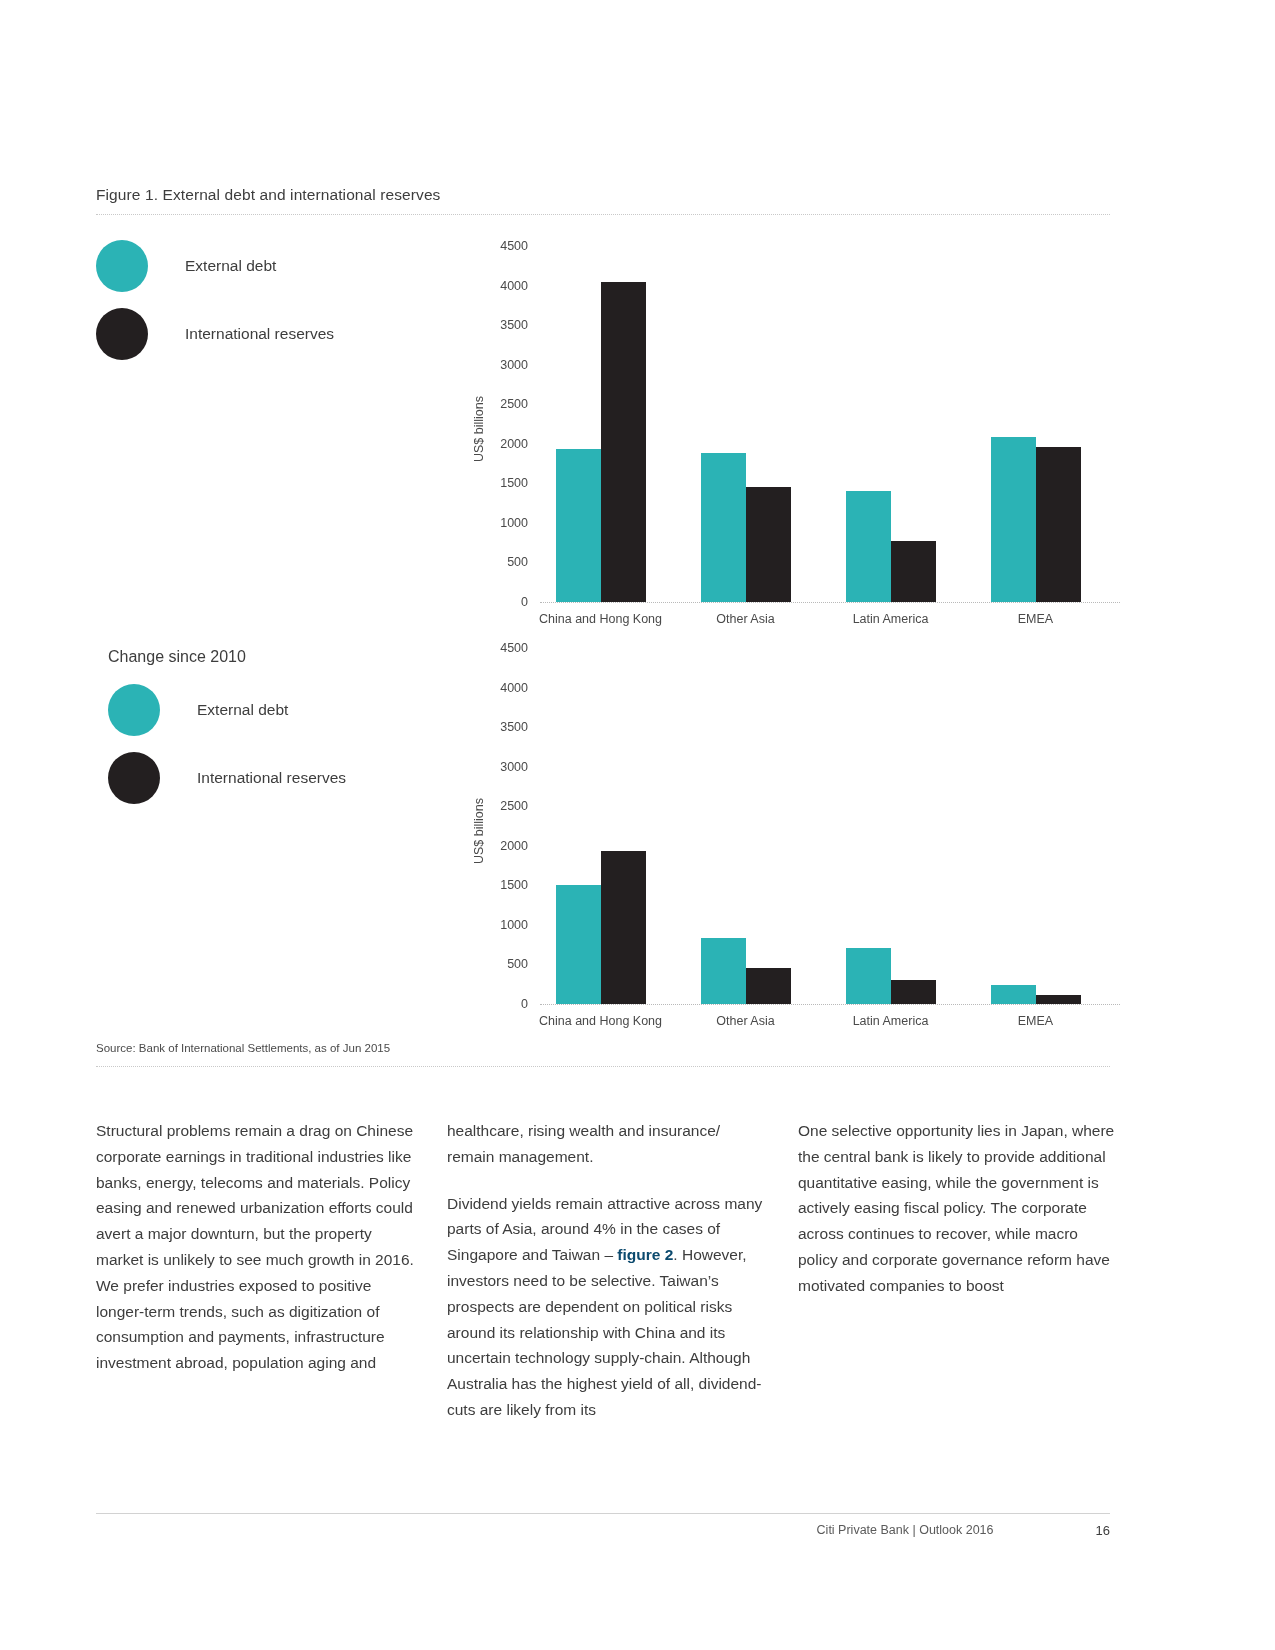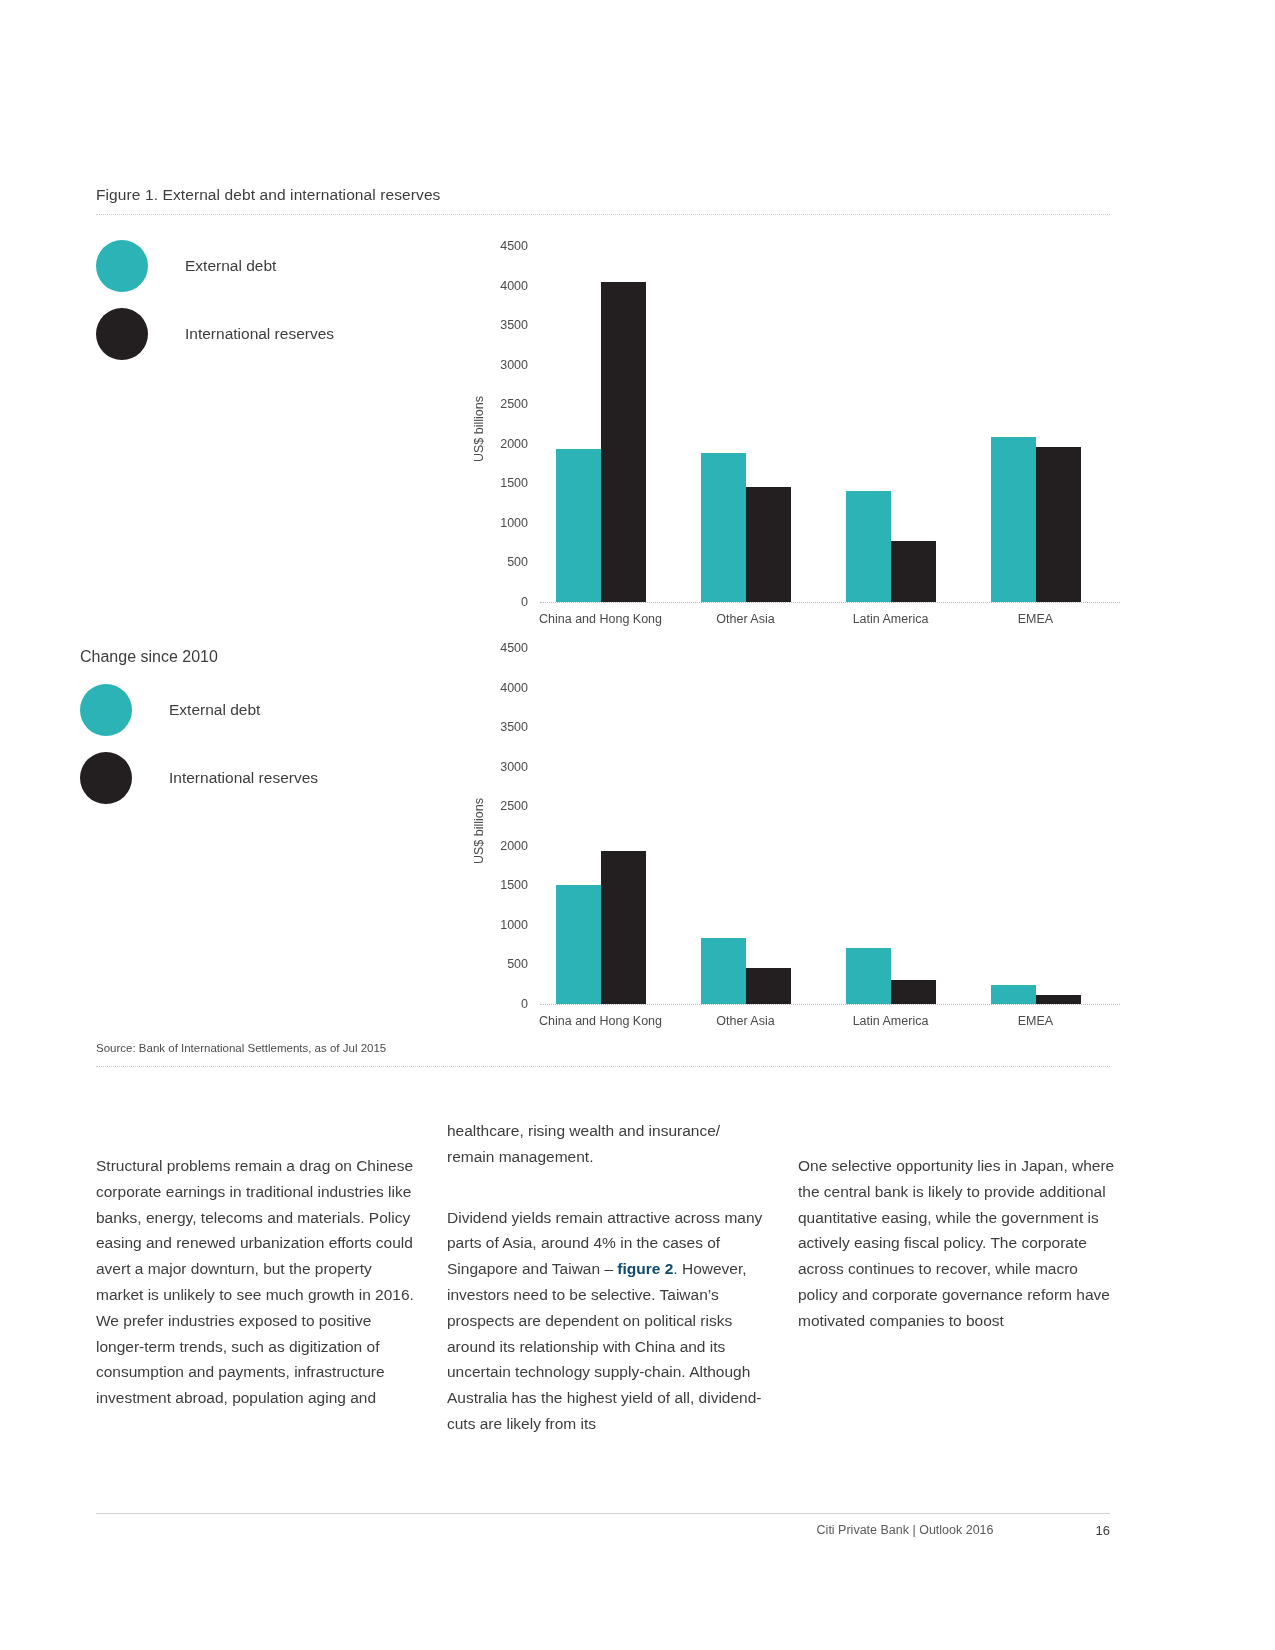--- a/index.html
+++ b/index.html
@@ -132,21 +132,21 @@
     display: flex;
     gap: 32px;
   }
   .col {
     width: 319px;
     font-size: 15.5px;
     line-height: 25.8px;
     color: #3d3d3d;
   }
   .col p { margin: 0 0 21px 0; }
-  .col p:last-child { margin-bottom: 0; margin-top: 35px; }
+  .col p:last-child { margin-bottom: 0; }
   .bold { font-weight: bold; color: #0c4a6e; }
 
   
   .footer-rule {
     position: absolute;
     left: 96px;
     top: 1513px;
     width: 1014px;
     height: 1px;
     background: #d2d2d2;
@@ -180,21 +180,21 @@
     <div class="legend-row">
       <span class="legend-dot" style="background:#2bb3b5"></span>
       <span class="legend-label">External debt</span>
     </div>
     <div class="legend-row" style="margin-top:12px;">
       <span class="legend-dot" style="background:#231f20"></span>
       <span class="legend-label">International reserves</span>
     </div>
   </div>
 
-  <div class="legend-block" style="left:80px; top:648px;">
+  <div class="legend-block" style="left:108px; top:648px;">
     <div class="change-title">Change since 2010</div>
     <div class="legend-row" style="margin-top:14px;">
       <span class="legend-dot" style="background:#2bb3b5"></span>
       <span class="legend-label">External debt</span>
     </div>
     <div class="legend-row" style="margin-top:12px;">
       <span class="legend-dot" style="background:#231f20"></span>
       <span class="legend-label">International reserves</span>
     </div>
   </div>
@@ -254,21 +254,21 @@
         <div class="cat-label" style="left: 205.5px; top: 366px;">Other Asia</div>
         <div class="bar debt" style="left: 305.5px; width: 45px; height: 56.1689px; background: rgb(43, 179, 181);"></div>
         <div class="bar res" style="left: 350.5px; width: 45px; height: 23.7333px; background: rgb(35, 31, 32);"></div>
         <div class="cat-label" style="left: 350.5px; top: 366px;">Latin America</div>
         <div class="bar debt" style="left: 450.5px; width: 45px; height: 18.9867px; background: rgb(43, 179, 181);"></div>
         <div class="bar res" style="left: 495.5px; width: 45px; height: 9.49333px; background: rgb(35, 31, 32);"></div>
         <div class="cat-label" style="left: 495.5px; top: 366px;">EMEA</div>
       </div>
   </div>
 
-  <div class="source-note" style="top:1042px;">Source: Bank of International Settlements, as of Jul 2015</div>
+  <div class="source-note" style="top:1042px;">Source: Bank of International Settlements, as of Jun 2015</div>
   <div class="dotted-rule" style="position:absolute; left:96px; top:1066px;"></div>
 
   <div class="columns">
     <div class="col">
       <p>Structural problems remain a drag on Chinese corporate earnings in traditional industries like banks, energy, telecoms and materials. Policy easing and renewed urbanization efforts could avert a major downturn, but the property market is unlikely to see much growth in 2016. We prefer industries exposed to positive longer-term trends, such as digitization of consumption and payments, infrastructure investment abroad, population aging and</p>
     </div>
     <div class="col">
       <p>healthcare, rising wealth and insurance/ remain management.</p>
       <p><span>Dividend yields remain attractive across many parts of Asia, around 4% in the cases of Singapore and Taiwan – </span><span class="bold">figure 2</span><span>. However, investors need to be selective. Taiwan’s prospects are dependent on political risks around its relationship with China and its uncertain technology supply-chain. Although Australia has the highest yield of all, dividend-cuts are likely from its</span></p>
     </div>

